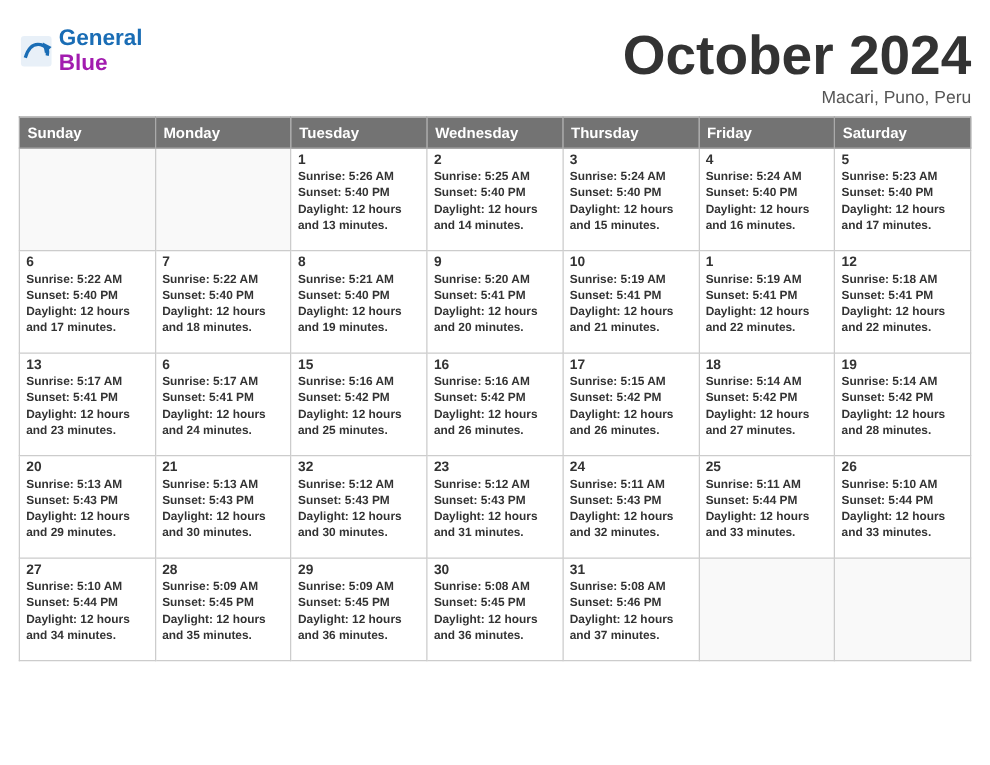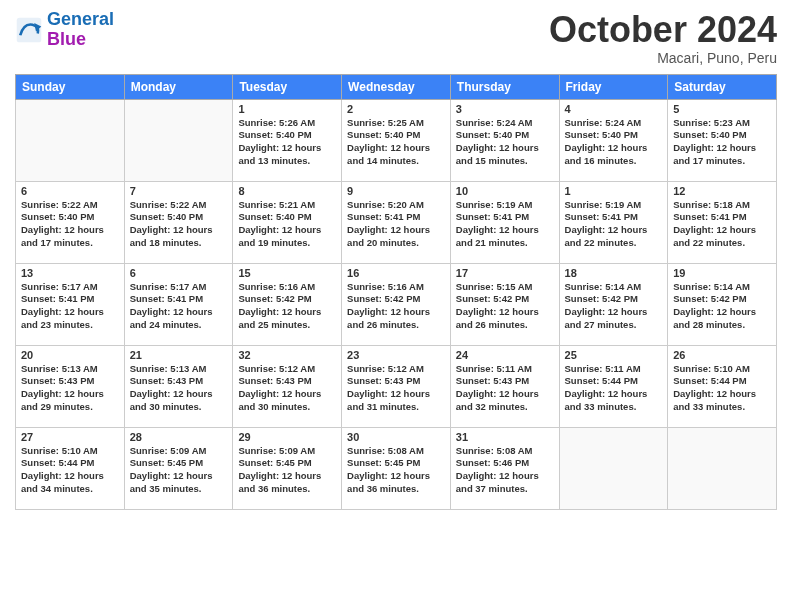--- a/index.html
+++ b/index.html
@@ -9,20 +9,21 @@
       width: 792px;
       height: 612px;
       overflow: hidden;
     }
     .page {
       width: 792px;
       height: 456px;
       padding: 10px 15px;
       display: flex;
       flex-direction: column;
+      margin-top: 11px;
     }
     .header {
       display: flex;
       justify-content: space-between;
       align-items: flex-start;
       margin-bottom: 8px;
     }
     .logo {
       display: flex;
       align-items: center;
@@ -38,36 +39,36 @@
       color: #1a6db5;
     }
     .logo-icon {
       width: 28px;
       height: 28px;
     }
     .title-block {
       text-align: right;
     }
     .month-title {
-      font-size: 36px;
+      font-size: 44px;
       font-weight: bold;
       color: #333;
       line-height: 1.1;
     }
     .subtitle {
       font-size: 14px;
       color: #555;
     }
     .calendar {
       width: 100%;
       border-collapse: collapse;
       flex: 1;
     }
     .calendar th {
-      background-color: #3b82f6;
+      background-color: #737373;
       color: #fff;
       font-size: 12px;
       font-weight: bold;
       padding: 5px 6px;
       text-align: left;
       border: 1px solid #aaa;
     }
     .calendar td {
       border: 1px solid #ccc;
       vertical-align: top;

